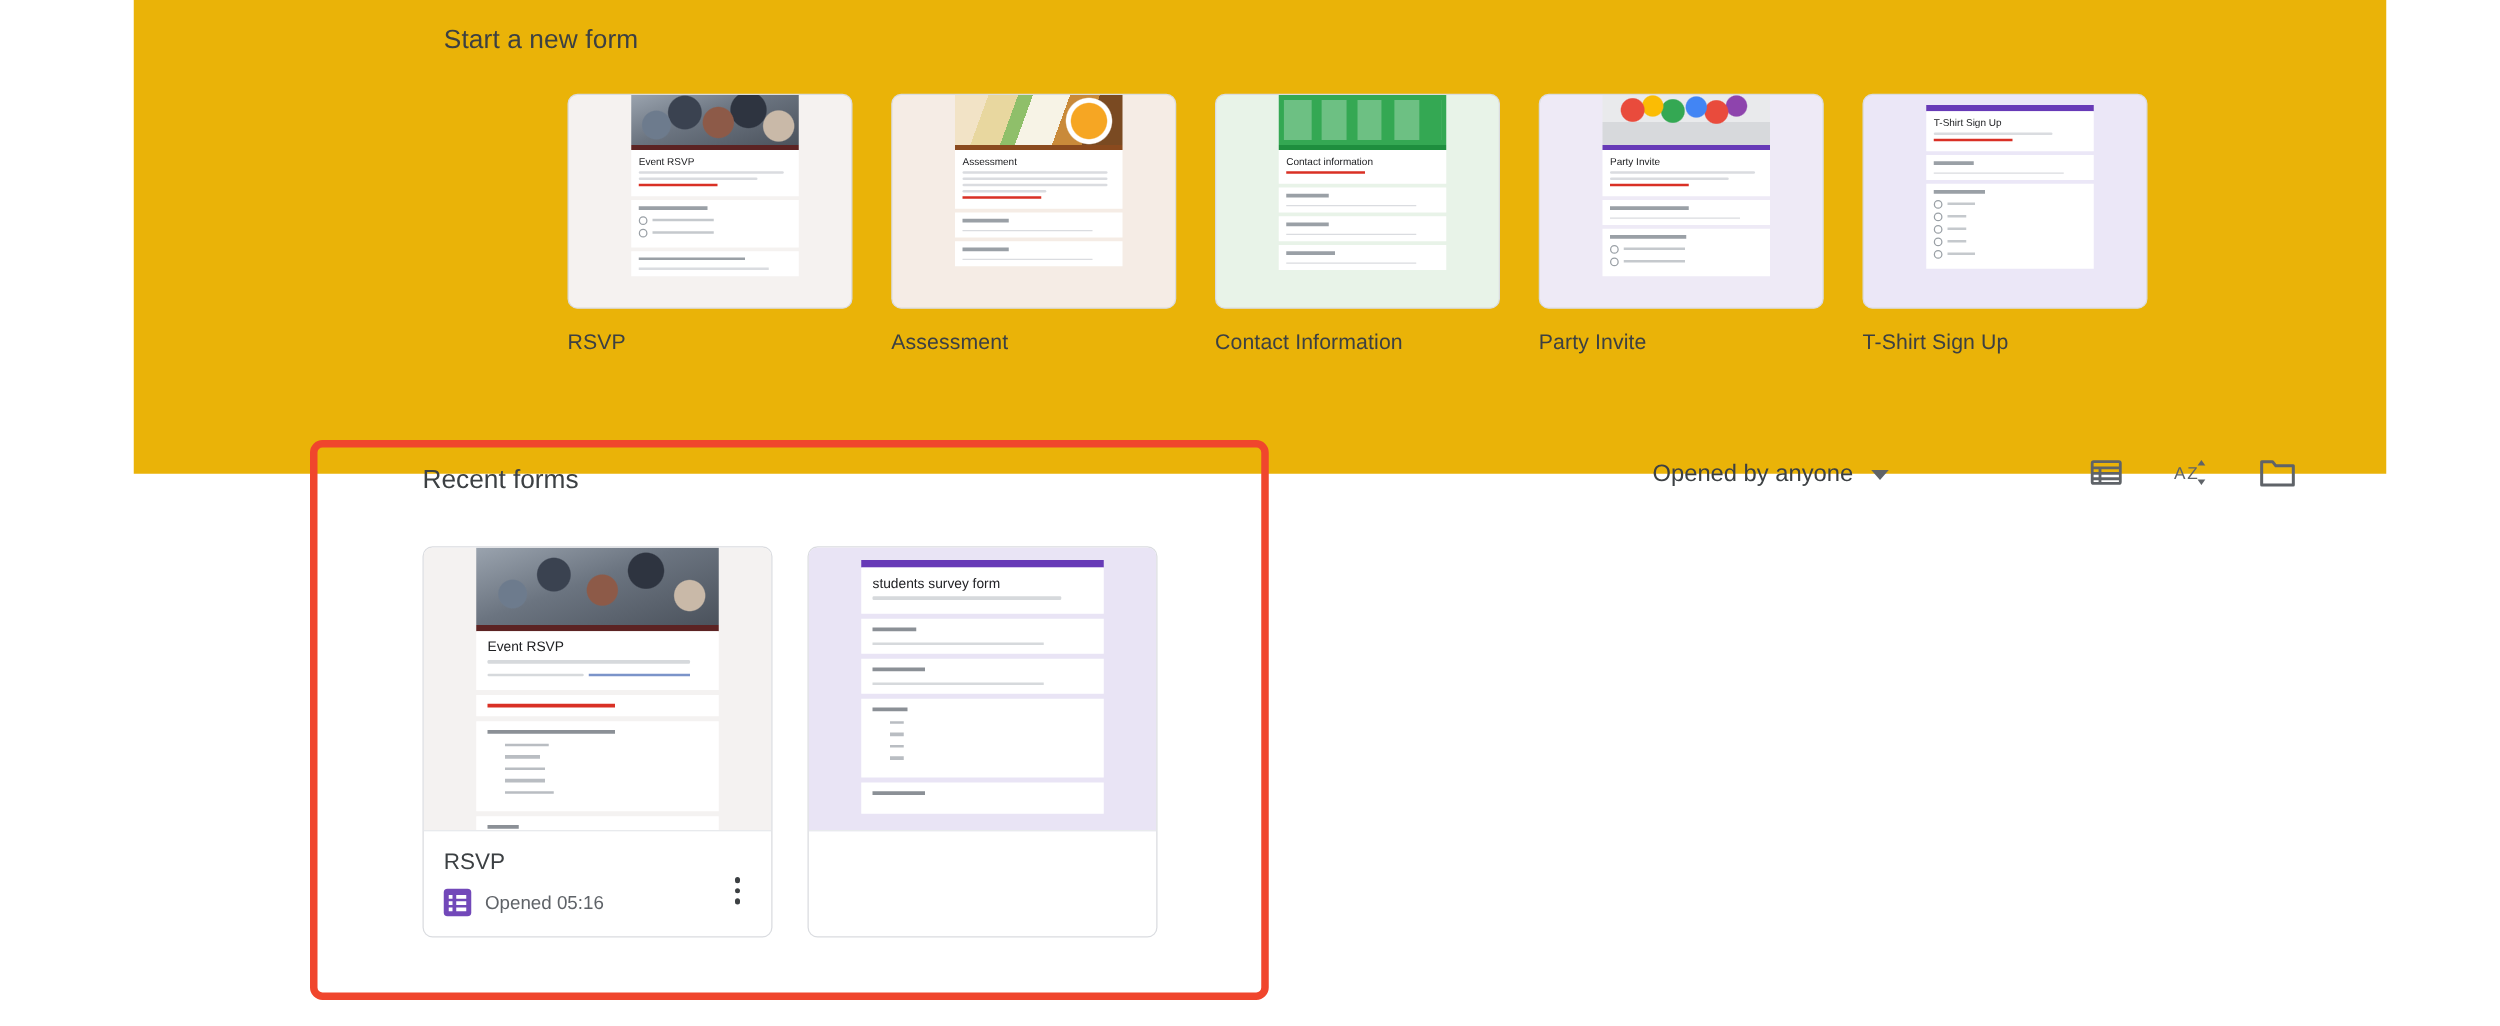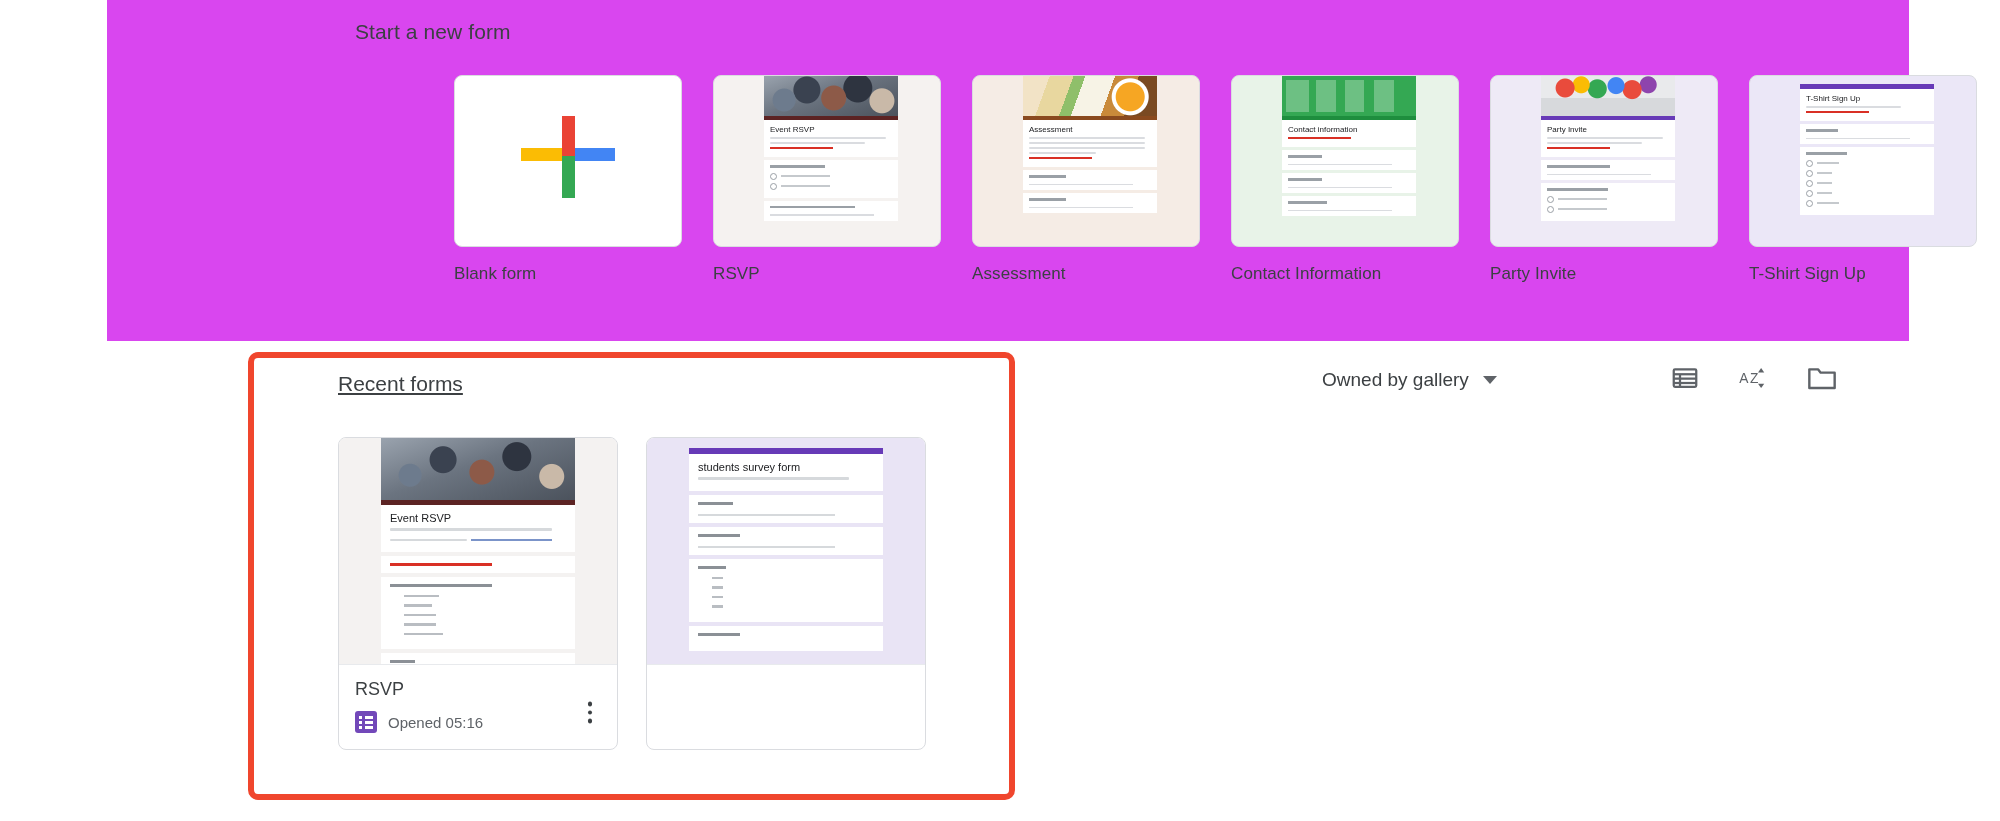--- a/index.html
+++ b/index.html
@@ -15,22 +15,22 @@
     overflow: hidden;
     background: #ffffff;
   }
 
   
   .template-panel {
     position: absolute;
     left: 107px;
     top: 0;
     width: 1802px;
-    height: 341px;
-    background: #d946ef;
+    height: 379px;
+    background: #eab308;
   }
   .template-header {
     position: absolute;
     left: 0; top: 0;
     width: 100%;
     height: 70px;
   }
   .start-new-form {
     position: absolute;
     left: 248px;
@@ -226,21 +226,20 @@
       linear-gradient(180deg, #e9eaec 0 55%, #d7d9dc 55% 100%);
   }
 
   
   .recent-head {
     position: absolute;
     left: 338px;
     top: 372px;
     font-size: 21px;
     color: #3c4043;
-    text-decoration: underline;
   }
   .owned-group {
     position: absolute;
     left: 1322px;
     top: 369px;
     display: flex;
     align-items: center;
     cursor: pointer;
   }
   .owned-label {
@@ -387,31 +386,20 @@
 
   <div class="template-panel">
 
     <div class="template-header">
       <div class="start-new-form">Start a new form</div>
 
     </div>
 
     <div class="template-row">
 
-      <div class="tpl">
-        <div class="tpl-thumb">
-          <div class="plus-wrap">
-            <span class="plus-v-red"></span>
-            <span class="plus-h-yellow"></span>
-            <span class="plus-h-blue"></span>
-            <span class="plus-v-green"></span>
-          </div>
-        </div>
-        <div class="tpl-name">Blank form</div>
-      </div>
 
       <div class="tpl">
         <div class="tpl-thumb" style="background:#f5f2f0">
           <div class="mini">
             <div class="mini-page">
               <div class="mini-hero hero-rsvp"></div>
               <div class="mini-accentbar" style="background:#5c2323"></div>
               <div class="mini-card">
                 <div class="mini-title">Event RSVP</div>
                 <div class="mini-line lg"></div>
@@ -570,21 +558,21 @@
         </div>
         <div class="tpl-name">T-Shirt Sign Up</div>
       </div>
 
     </div>
   </div>
 
   <div class="recent-head">Recent forms</div>
 
   <div class="owned-group">
-    <span class="owned-label">Owned by gallery</span>
+    <span class="owned-label">Opened by anyone</span>
     <span class="caret"></span>
   </div>
 
   <div class="right-icons">
     <span class="ricon">
       <svg width="30" height="30" viewBox="0 0 24 24" fill="none" stroke="#5f6368" stroke-width="1.8">
         <rect x="3" y="5" width="18" height="14" rx="1"></rect>
         <line x1="3" y1="9" x2="21" y2="9"></line>
         <line x1="3" y1="12.5" x2="21" y2="12.5"></line>
         <line x1="3" y1="16" x2="21" y2="16"></line>

